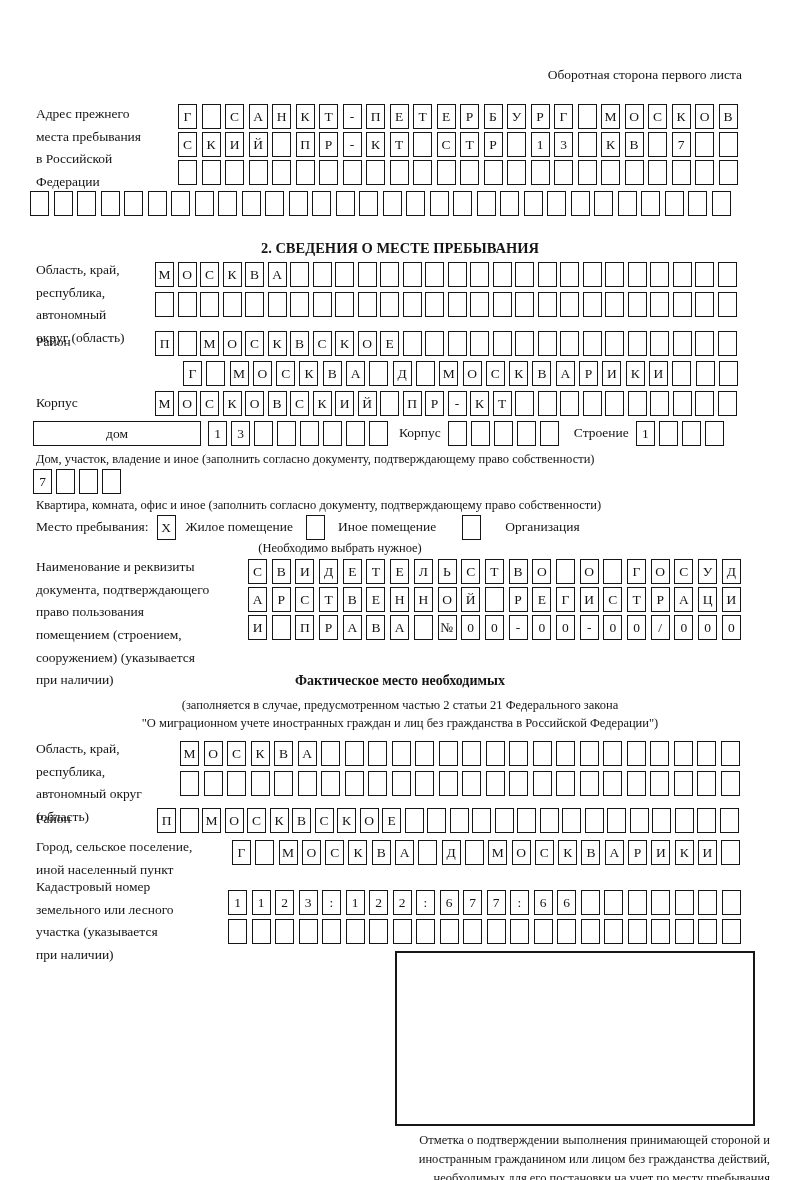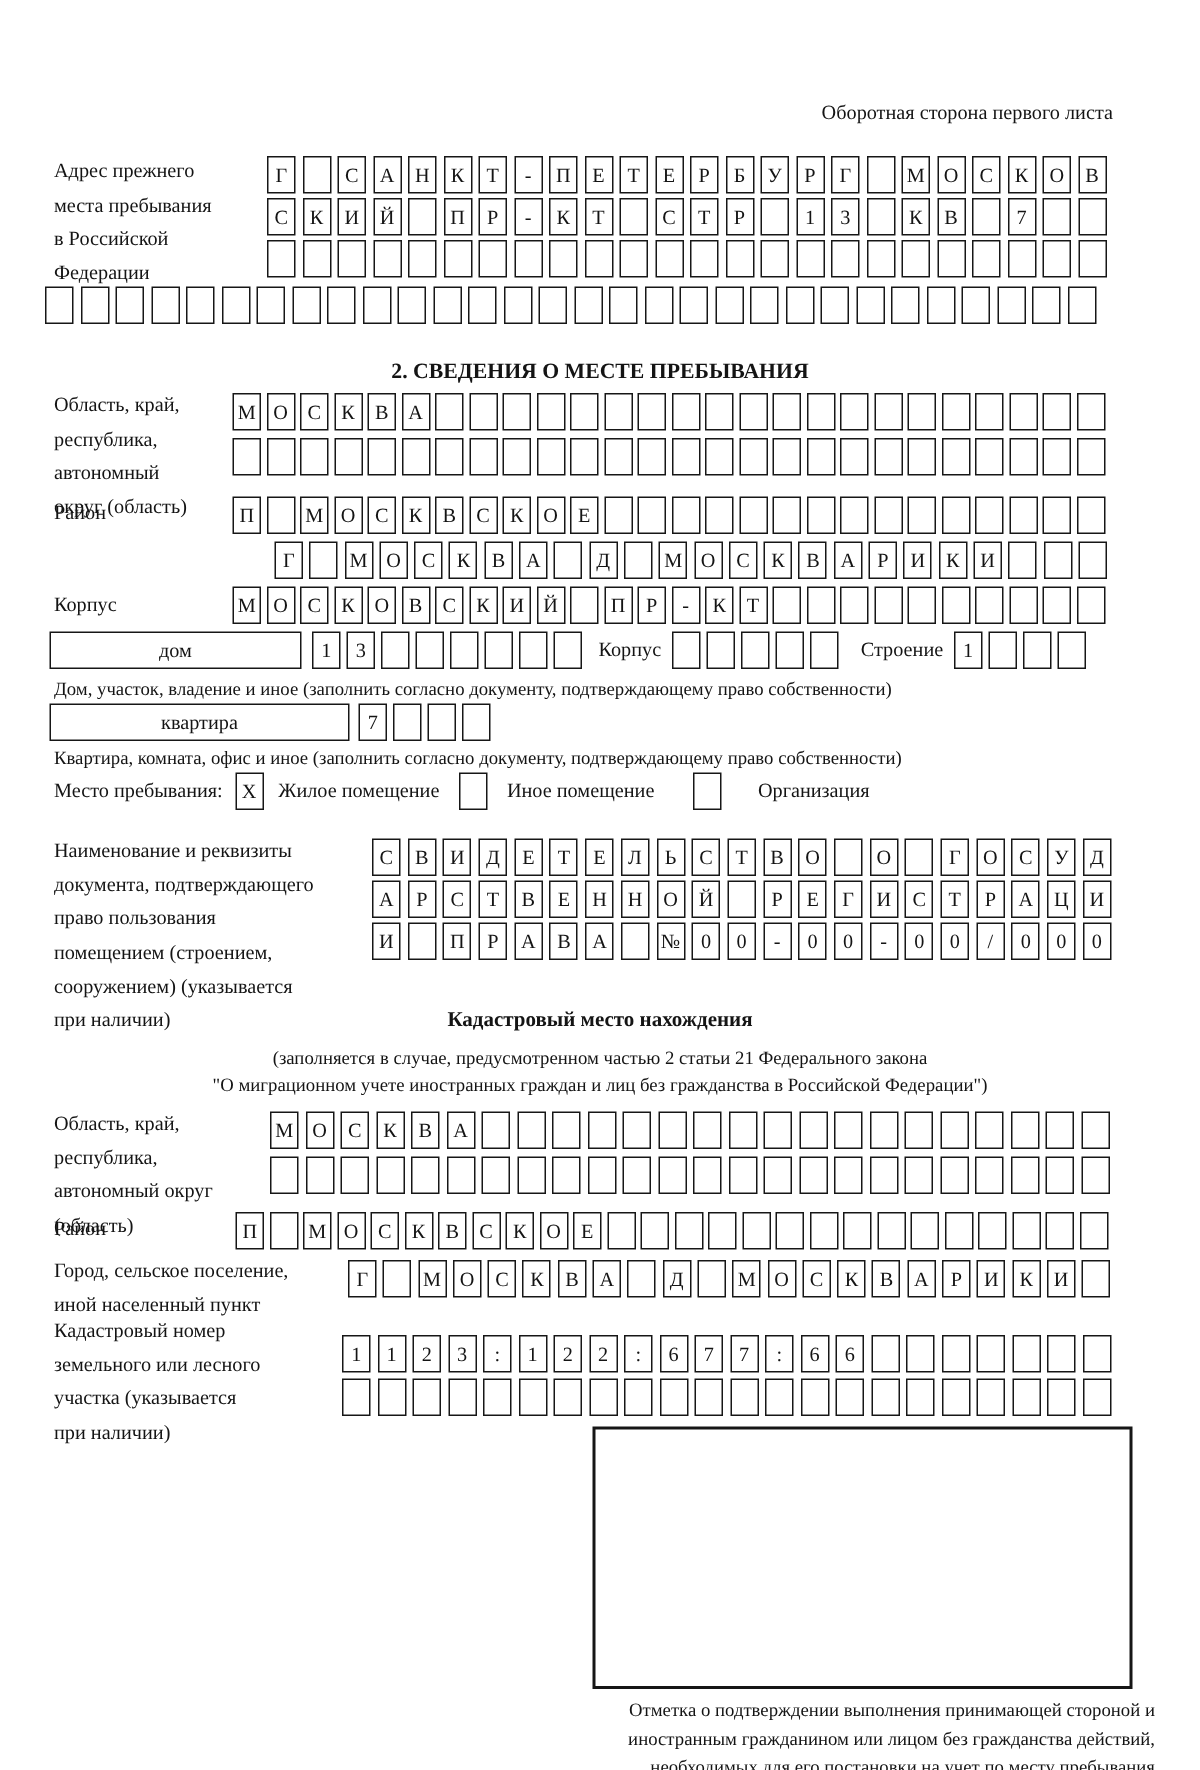--- a/index.html
+++ b/index.html
@@ -333,39 +333,39 @@
     <div class="boxrow gap4">
         <div class="cbox">1</div>
         <div class="cbox"></div>
         <div class="cbox"></div>
         <div class="cbox"></div>
       </div>
   </div>
   <div class="abs note" style="left:36px; top:408px;">Дом, участок, владение и иное (заполнить согласно документу, подтверждающему право собственности)</div>
 
   <div class="abs inline-row" style="left:33px; top:425px; gap:6px;">
-    <div class="wcell" style="width:198px;">квартира</div>
     <div class="boxrow gap4">
         <div class="cbox">7</div>
         <div class="cbox"></div>
         <div class="cbox"></div>
         <div class="cbox"></div>
       </div>
   </div>
   <div class="abs note" style="left:36px; top:454px;">Квартира, комната, офис и иное (заполнить согласно документу, подтверждающему право собственности)</div>
 
   <div class="abs inline-row" style="left:36px; top:471px;">
     <div class="lbl">Место пребывания:</div>
     <div class="cbox" style="margin-left:8px;">X</div>
     <div class="lbl" style="margin-left:10px;">Жилое помещение</div>
     <div class="cbox" style="margin-left:13px;"></div>
     <div class="lbl" style="margin-left:13px;">Иное помещение</div>
     <div class="cbox" style="margin-left:26px;"></div>
     <div class="lbl" style="margin-left:24px;">Организация</div>
   </div>
+  <div class="abs note" style="left:60px; top:497px; width:560px; text-align:center;">(Необходимо выбрать нужное)</div>
 
   <div class="abs lbl" style="left:36px; top:512px; width:214px;">Наименование и реквизиты
 документа, подтверждающего
 право пользования
 помещением (строением,
 сооружением) (указывается
 при наличии)</div>
   <div class="abs boxcol" style="left:248px; top:515px;">
     <div class="boxrow gap47">
         <div class="cbox">С</div>
@@ -431,21 +431,21 @@
         <div class="cbox">-</div>
         <div class="cbox">0</div>
         <div class="cbox">0</div>
         <div class="cbox">/</div>
         <div class="cbox">0</div>
         <div class="cbox">0</div>
         <div class="cbox">0</div>
       </div>
   </div>
 
-  <div class="abs title center" style="top:629px; font-size:14px;">Кадастровый место нахождения</div>
+  <div class="abs title center" style="top:629px; font-size:14px;">Фактическое место необходимых</div>
   <div class="abs note center" style="top:654px;">(заполняется в случае, предусмотренном частью 2 статьи 21 Федерального закона</div>
   <div class="abs note center" style="top:672px;">"О миграционном учете иностранных граждан и лиц без гражданства в Российской Федерации")</div>
 
   <div class="abs lbl" style="left:36px; top:694px;">Область, край,
 республика,
 автономный округ
 (область)</div>
   <div class="abs boxcol" style="left:180px; top:697px;">
     <div class="boxrow gap45" style="margin-bottom:5px;">
         <div class="cbox">М</div>

